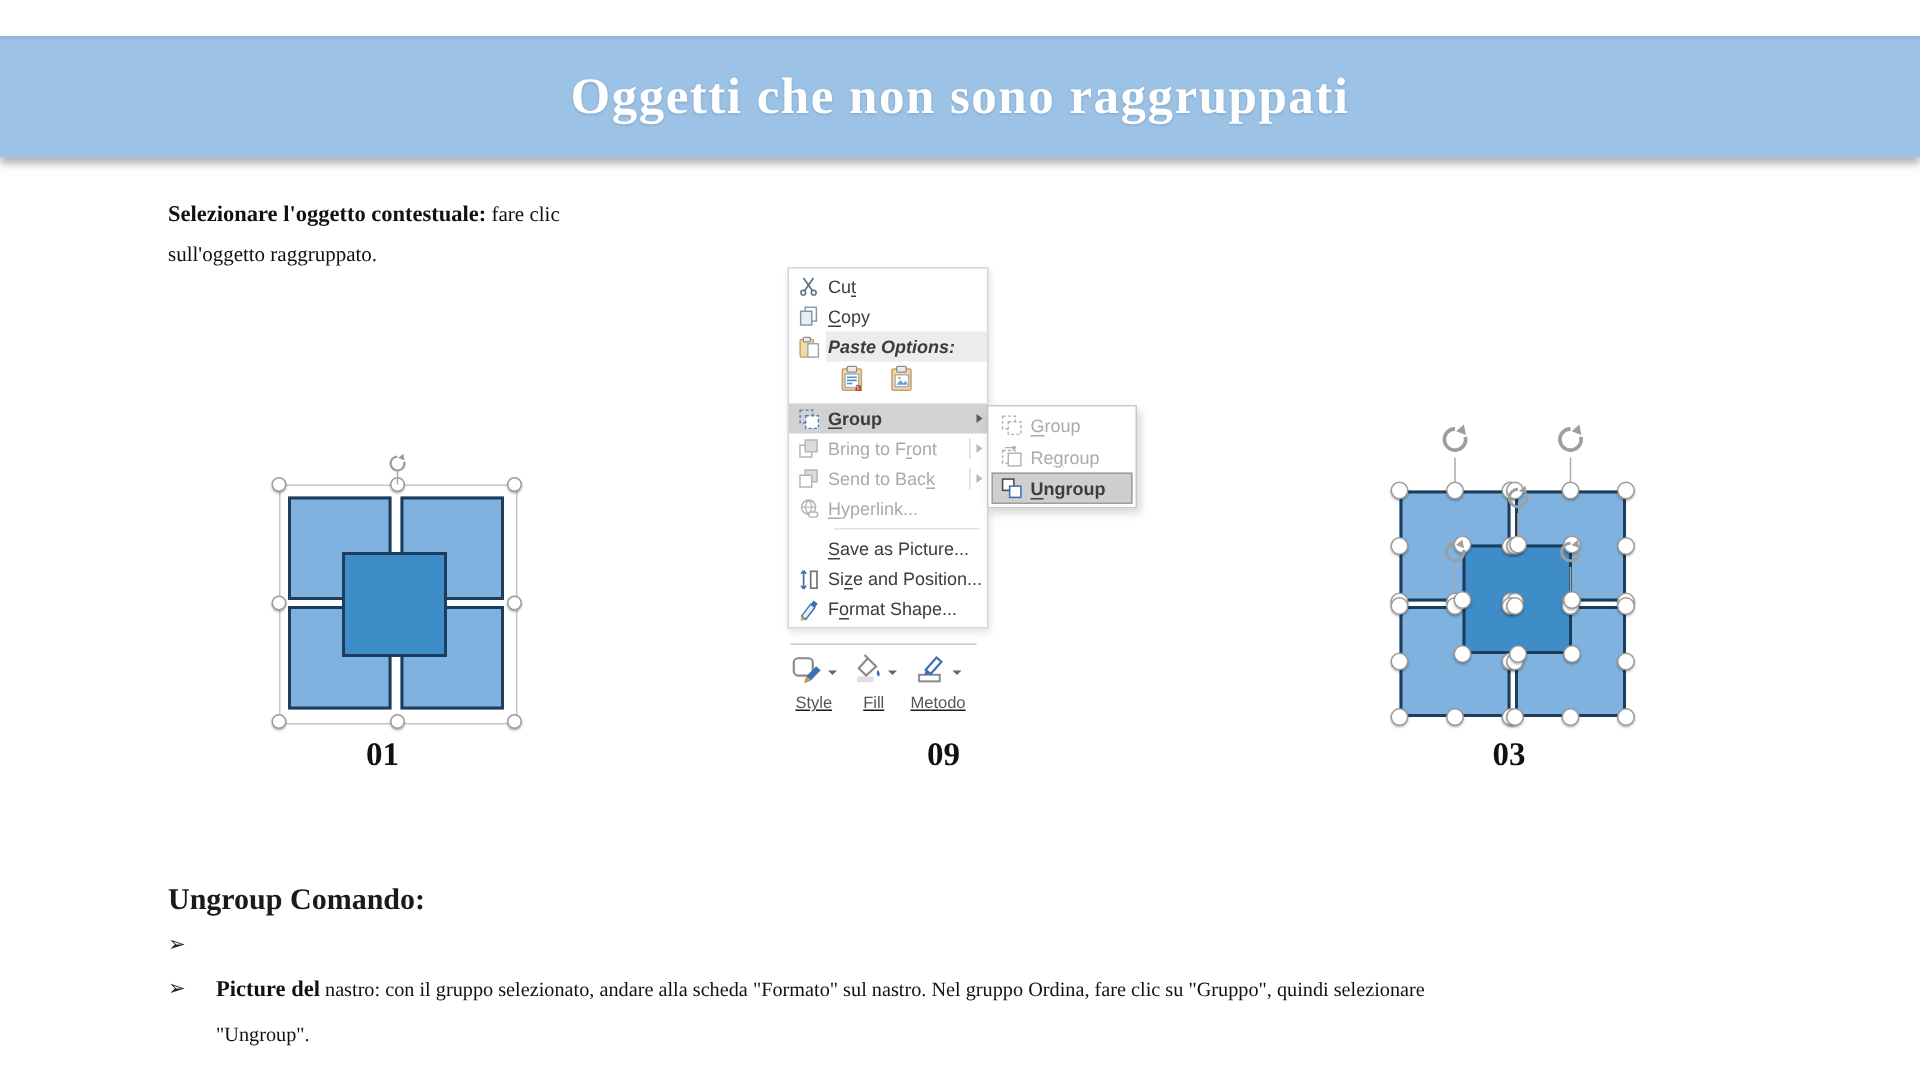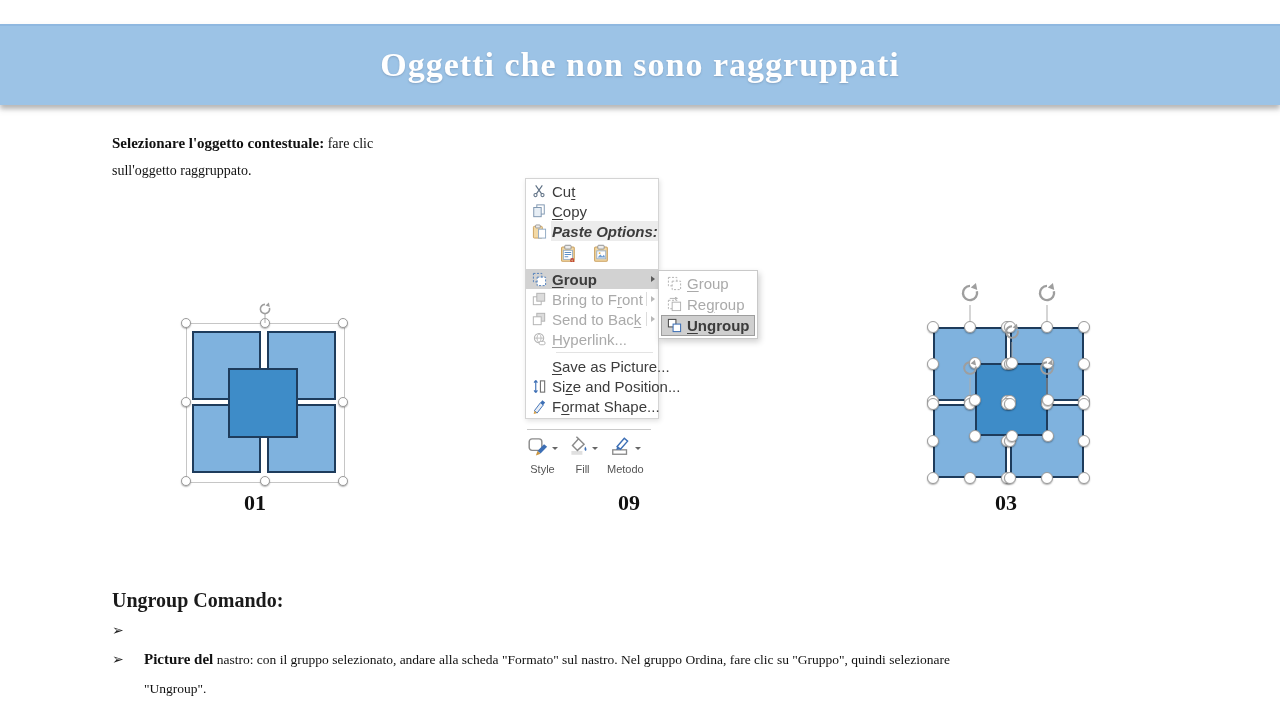--- a/index.html
+++ b/index.html
@@ -28,21 +28,21 @@
   .stem{position:absolute;width:1px;background:#ababab;transform:translateX(-50%);}
   .rot{position:absolute;transform:translate(-50%,-50%);line-height:0;}
 
   .fig-label{position:absolute;width:90px;text-align:center;
              font-size:22px;font-weight:bold;color:#111;}
 
   
   .ctx-menu{position:absolute;left:525px;top:178px;width:132px;background:#fff;
             border:1px solid #d4d4d4;box-shadow:1px 2px 5px rgba(0,0,0,0.12);
             padding:2px 0;font-family:"Liberation Sans",sans-serif;}
-  .menu-item{height:20px;display:flex;align-items:center;font-size:15px;
+  .menu-item{height:20px;display:flex;align-items:center;font-size:12px;
              color:#3c3c3c;padding-right:3px;}
   .menu-item.bold .mi-label{font-weight:bold;}
   .menu-item.disabled{color:#aaaaaa;}
   .menu-item.highlight{background:#d2d2d2;}
   .menu-item.soft{background:linear-gradient(to right,transparent 25px,#ececec 25px);font-style:italic;}
   .mi-icon{flex:0 0 26px;display:flex;justify-content:center;align-items:center;}
   .mi-label{white-space:nowrap;}
   .mi-label u{text-underline-offset:2px;}
   .mi-spring{flex:1;}
   .mi-split{width:1px;height:14px;background:#dcdcdc;margin-right:4px;}
@@ -57,21 +57,21 @@
   .ctx-submenu{position:absolute;left:658px;top:270px;width:94px;background:#fff;
                border:1px solid #c9c9c9;box-shadow:2px 3px 6px rgba(0,0,0,0.18);
                padding:2px;font-family:"Liberation Sans",sans-serif;}
   .ctx-submenu .menu-item{height:21px;}
   .ctx-submenu .menu-item.highlight{background:#cfcfcf;outline:1px solid #9e9e9e;outline-offset:-1px;}
 
   
   .mini-toolbar{position:absolute;left:527px;top:429px;width:124px;
                 font-family:"Liberation Sans",sans-serif;}
   .mt-sep{height:1px;background:#c9c9c9;margin-bottom:5px;}
-  .mt-row{display:flex;gap:9px;justify-content:flex-start;}
+  .mt-row{display:flex;gap:9px;justify-content:flex-start;text-decoration:underline;}
   .mt-btn{display:flex;flex-direction:column;align-items:center;cursor:default;}
   .mt-iconrow{display:flex;align-items:center;gap:3px;height:26px;}
   .mt-caret{width:0;height:0;border-left:3px solid transparent;
             border-right:3px solid transparent;border-top:3.5px solid #666;}
   .mt-label{font-size:11px;color:#555;margin-top:2px;}
 
   
   .section-heading{position:absolute;left:112px;top:572px;font-size:20px;font-weight:bold;}
   .bullets{position:absolute;left:112px;top:616px;width:885px;}
   .bullet{display:flex;line-height:29px;font-size:13.5px;color:#111;}

